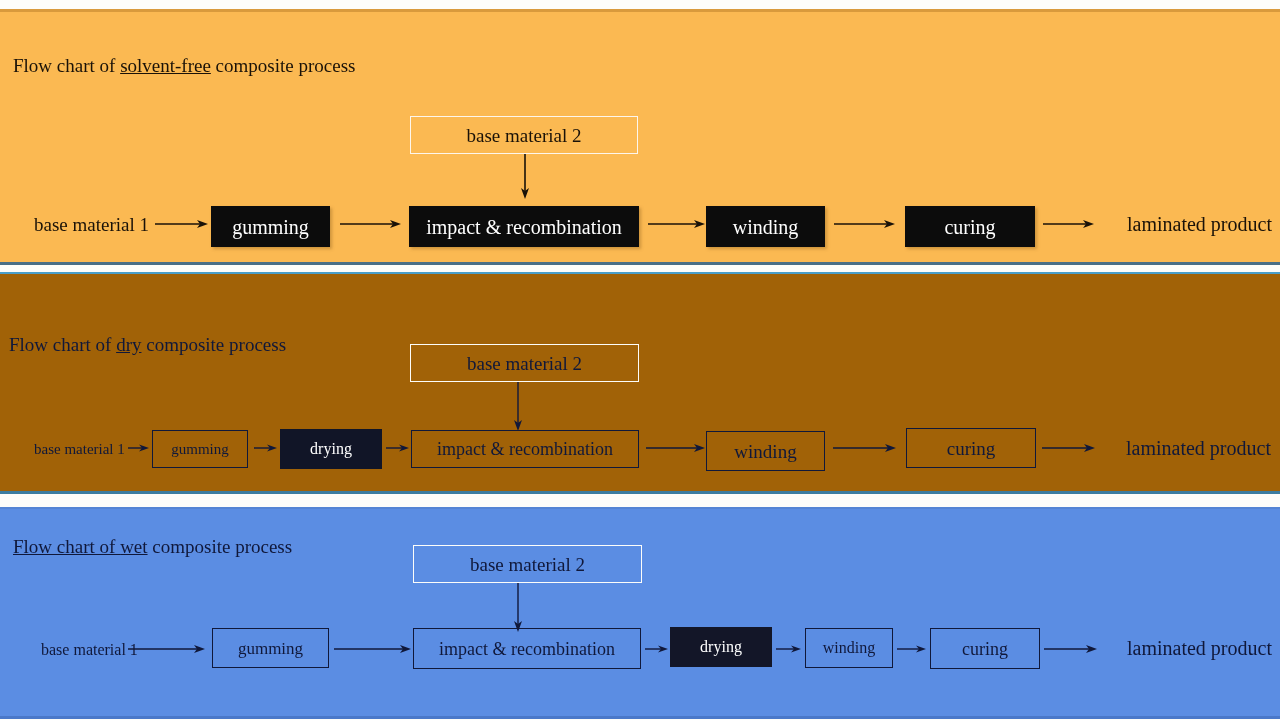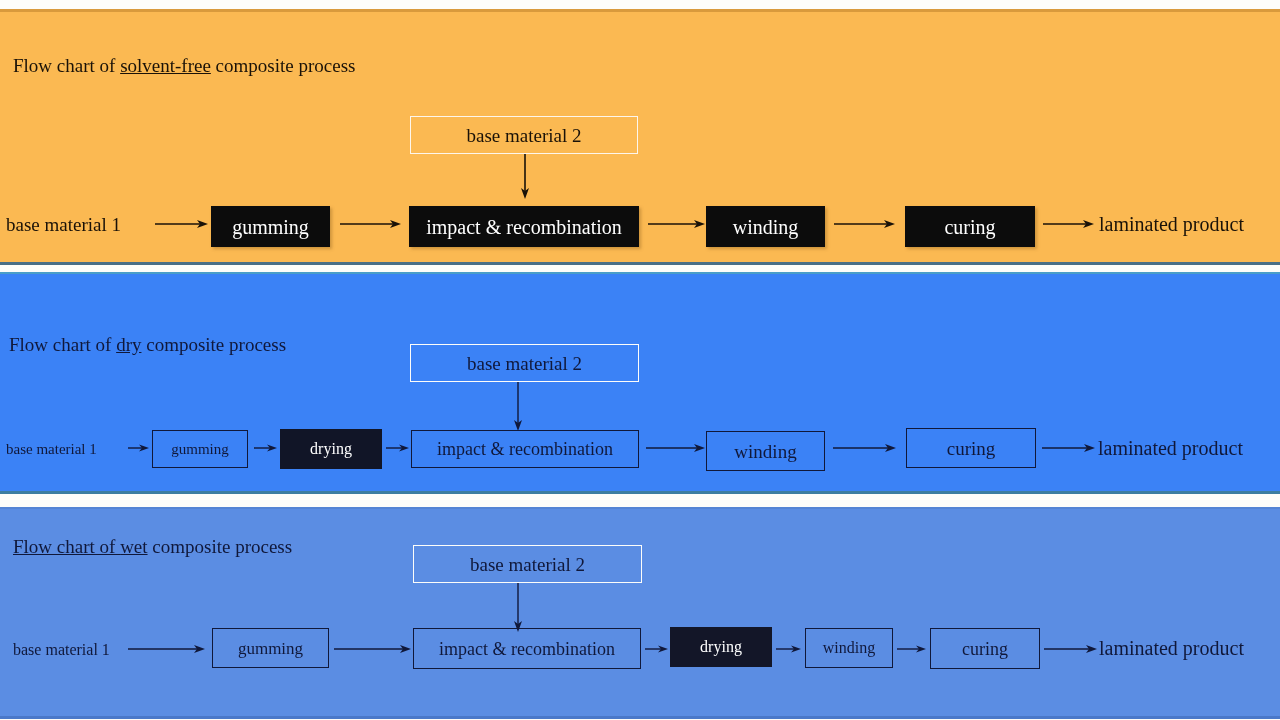--- a/index.html
+++ b/index.html
@@ -25,21 +25,21 @@
   .panel-1 {
     top: 9px;
     height: 256px;
     background: #fbb952;
     border-top: 3px solid #d99a3c;
     border-bottom: 3px solid #4a6f86;
   }
   .panel-2 {
     top: 272px;
     height: 222px;
-    background: #3b82f6;
+    background: #a16207;
     border-top: 2px solid #4a9ec9;
     border-bottom: 3px solid #3d7da0;
   }
   .panel-3 {
     top: 507px;
     height: 212px;
     background: #5b8de3;
     border-top: 2px solid #5484d4;
     border-bottom: 3px solid #4a78c9;
   }
@@ -109,20 +109,21 @@
     color: #10183a;
     border: 1px solid #fdfdfa;
   }
 
   .plain-text {
     position: absolute;
     white-space: nowrap;
     display: flex;
     align-items: center;
     line-height: 1;
+    margin-left: 28px;
   }
   .panel-1 .plain-text { color: #1a1208; }
   .panel-2 .plain-text, .panel-3 .plain-text { color: #10183a; }
 
   .arrow {
     position: absolute;
     overflow: visible;
   }
 </style>
 </head>

